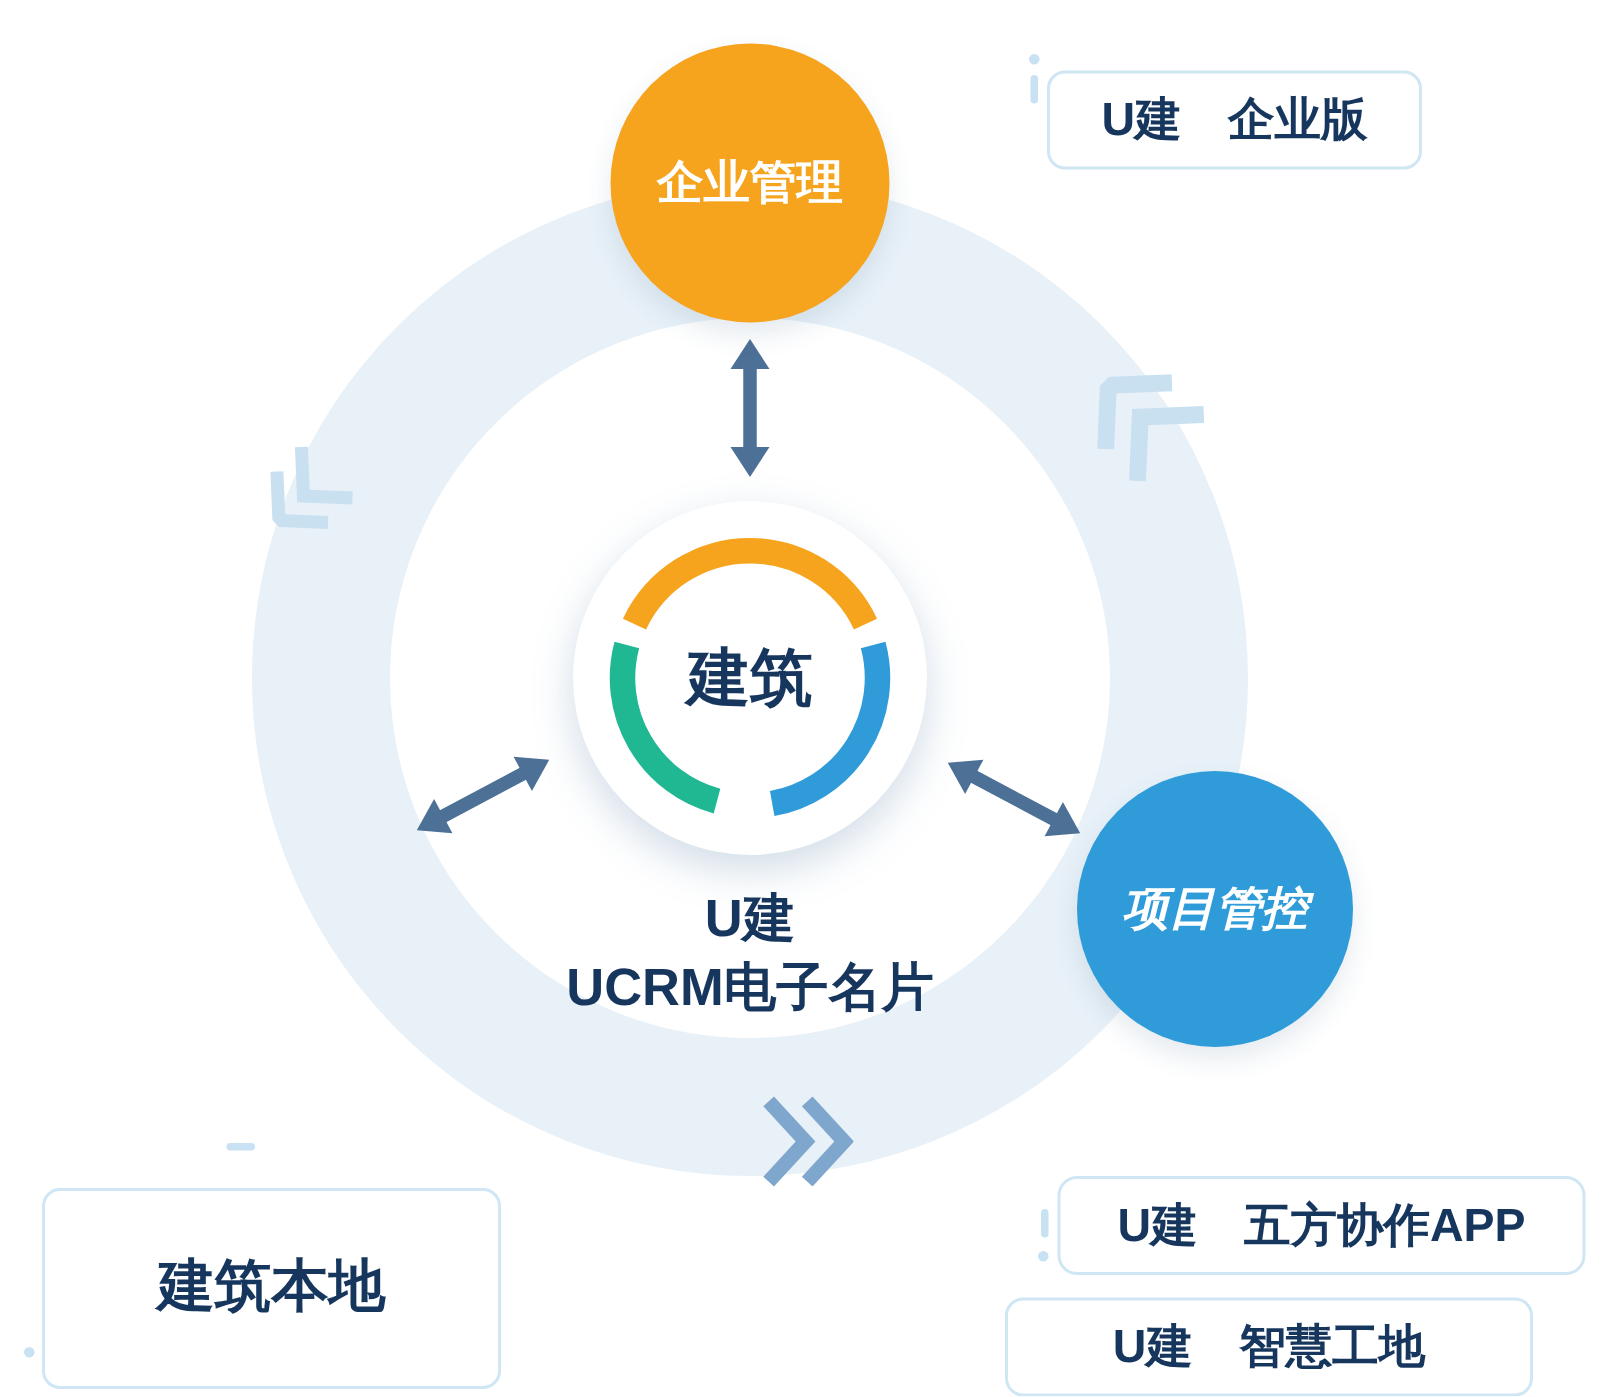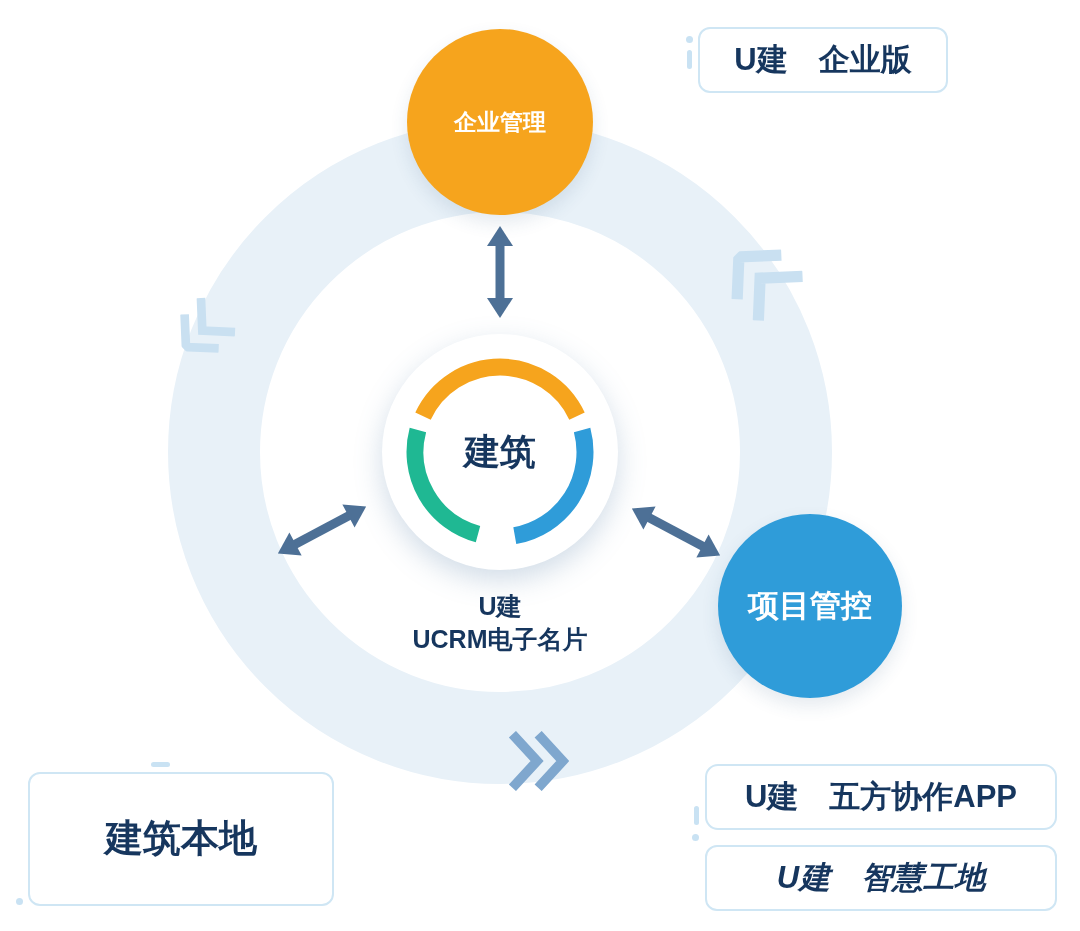--- a/index.html
+++ b/index.html
@@ -11,57 +11,58 @@
   .big-ring{
     position:absolute;left:168px;top:120px;width:480px;height:480px;
     border:92px solid #E8F1F8;border-radius:50%;
   }
   
   .node{
     position:absolute;border-radius:50%;display:flex;flex-direction:column;
     align-items:center;justify-content:center;color:#ffffff;text-align:center;
     box-shadow:0 8px 18px rgba(40,80,120,0.12);
   }
-  .node-top{left:407px;top:29px;width:186px;height:186px;background:#F6A41D;font-size:23px;}
+  .node-top{left:407px;top:29px;width:186px;height:186px;background:#F6A41D;font-size:31px;}
   .node-left{left:104px;top:515px;width:184px;height:184px;background:#1FB893;font-size:29px;line-height:1.35;}
-  .node-right{left:718px;top:514px;width:184px;height:184px;background:#2F9CD9;font-size:31px;}
+  .node-right{left:718px;top:514px;width:184px;height:184px;background:#2F9CD9;font-size:31px;font-style:italic;}
   
   .hub{
     position:absolute;left:382px;top:334px;width:236px;height:236px;border-radius:50%;
     background:#ffffff;box-shadow:0 10px 28px rgba(90,130,170,0.28);
   }
   .hub svg{position:absolute;left:18px;top:18px;}
   .hub-text{
     position:absolute;inset:0;display:flex;flex-direction:column;align-items:center;
-    justify-content:center;color:#16365E;font-size:36px;line-height:1.22;text-align:center;
+    justify-content:center;color:#16365E;font-size:42px;line-height:1.22;text-align:center;
   }
   .hub-subtitle{
     position:absolute;left:300px;top:590px;width:400px;text-align:center;
-    color:#16365E;font-size:25px;line-height:1.3;
+    color:#16365E;font-size:35px;line-height:1.3;
   }
   
   .arrow{position:absolute;}
   .arrow-left{left:272px;top:508px;transform:rotate(-28deg);}
   .arrow-right{left:626px;top:510px;transform:rotate(28deg);}
   .arrow-top{left:478px;top:226px;}
   
   .chev{position:absolute;}
   .chev-tr{left:726px;top:244px;transform:rotate(45deg);}
   .chev-l{left:176px;top:303px;transform:rotate(-45deg);}
   .chev-b{left:503px;top:731px;}
   
   .callout{
     position:absolute;background:#ffffff;border:2px solid #CFE6F4;border-radius:12px;
     color:#16365E;display:flex;flex-direction:column;align-items:center;justify-content:center;
     text-align:center;
+    margin-top:20px;
   }
   .callout-tr{left:698px;top:27px;width:246px;height:62px;font-size:31px;}
   .callout-bl{left:28px;top:772px;width:302px;height:130px;font-size:38px;line-height:1.45;}
   .callout-br1{left:705px;top:764px;width:348px;height:62px;font-size:31px;border-radius:13px;}
-  .callout-br2{left:705px;top:845px;width:348px;height:62px;font-size:31px;font-style:italic;}
+  .callout-br2{left:670px;top:845px;width:348px;height:62px;font-size:31px;}
   .callout span{white-space:pre;}
   
   .accent-dot{position:absolute;width:7px;height:7px;border-radius:50%;background:#C9E2F3;}
   .accent-dash{position:absolute;width:5px;height:19px;border-radius:3px;background:#C9E2F3;}
   .dash-h{transform:rotate(90deg);}
 </style>
 </head>
 <body>
 
 <div class="stage">

